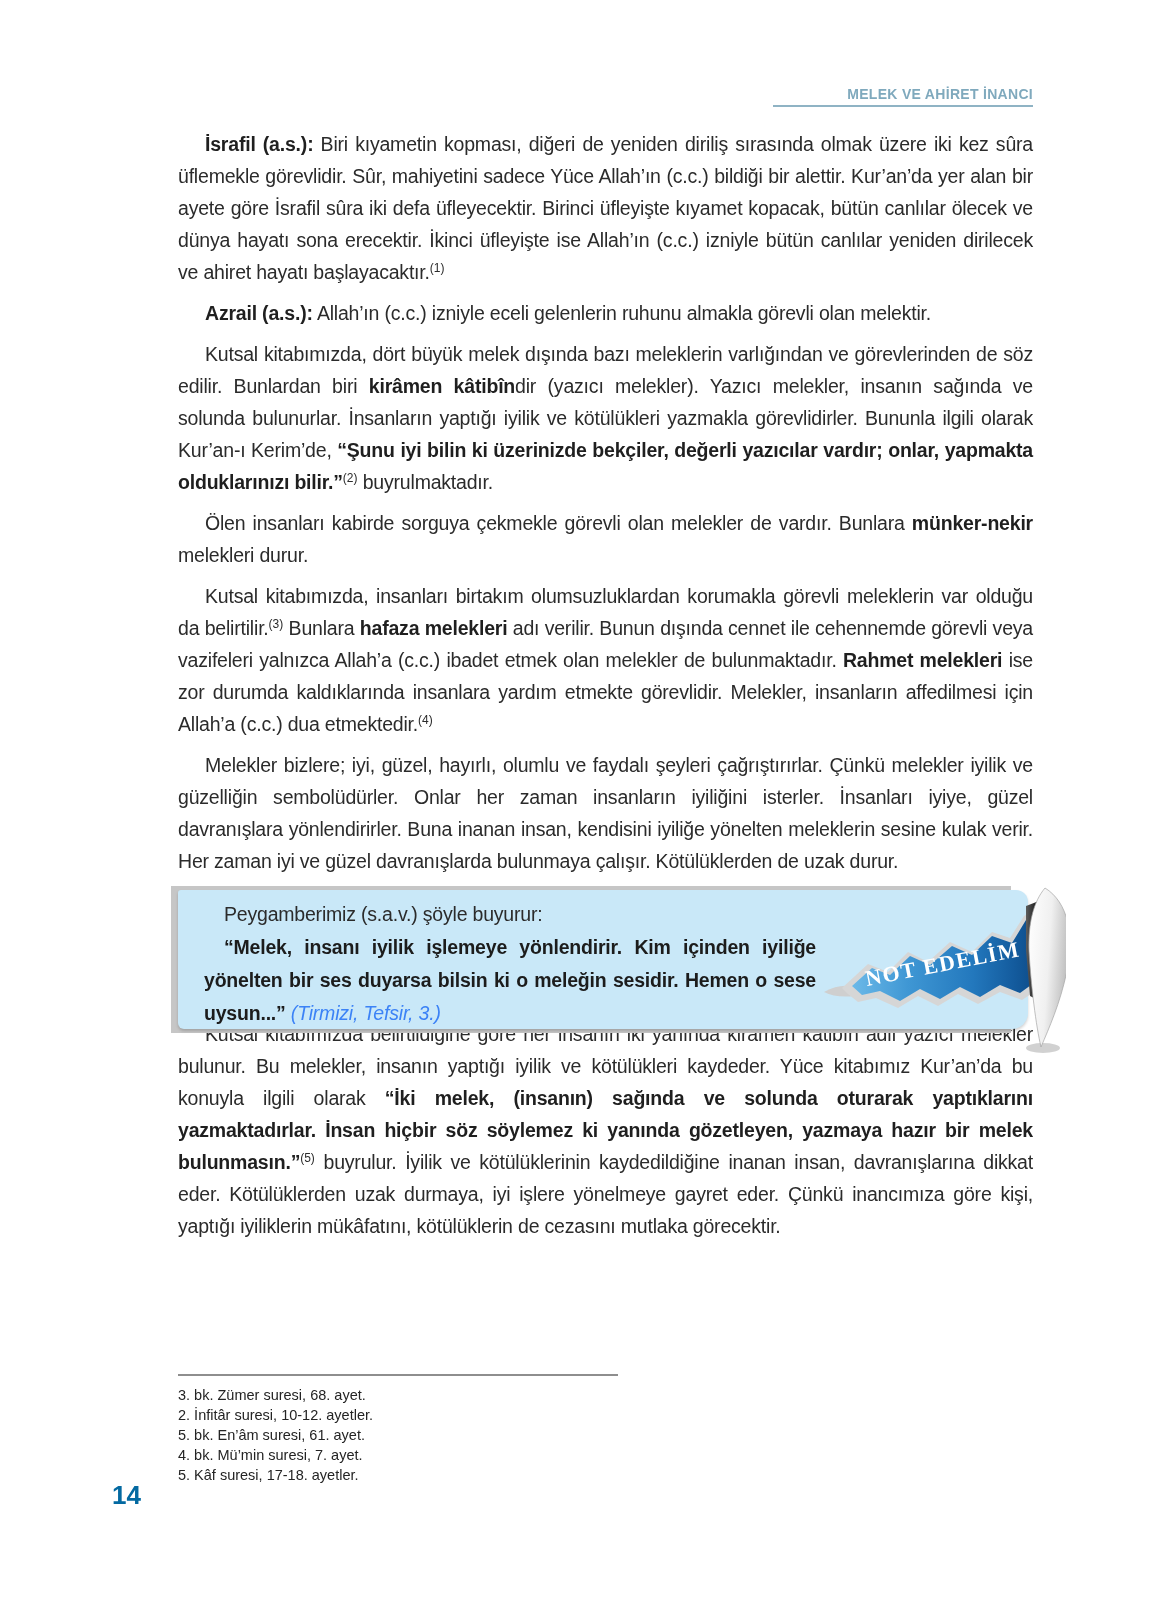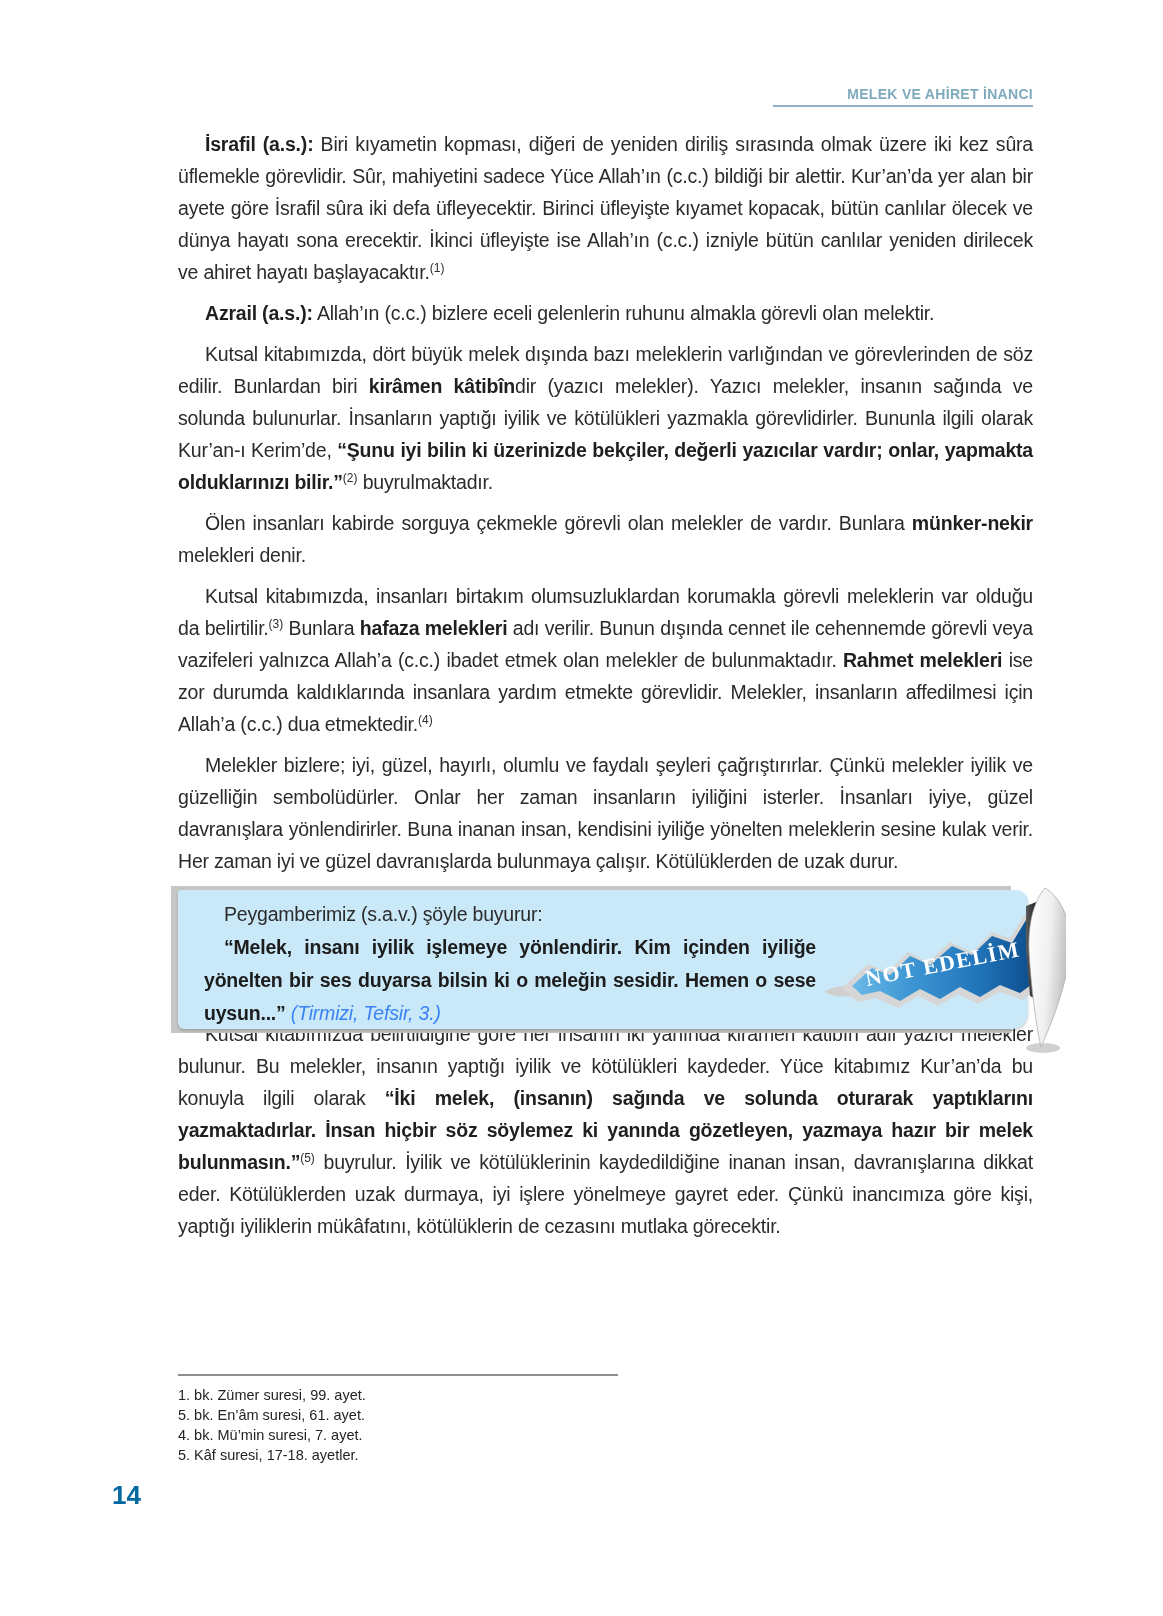--- a/index.html
+++ b/index.html
@@ -49,25 +49,25 @@
 
   <div class="header-wrap">
     <div class="header-title">MELEK VE AHİRET İNANCI</div>
     <div class="header-rule"></div>
   </div>
 
   <div class="content">
 
     <p><b>İsrafil (a.s.):</b><span> Biri kıyametin kopması, diğeri de yeniden diriliş sırasında olmak üzere iki kez sûra üflemekle görevlidir. Sûr, mahiyetini sadece Yüce Allah’ın (c.c.) bildiği bir alettir. Kur’an’da yer alan bir ayete göre İsrafil sûra iki defa üfleyecektir. Birinci üfleyişte kıyamet kopacak, bütün canlılar ölecek ve dünya hayatı sona erecektir. İkinci üfleyişte ise Allah’ın (c.c.) izniyle bütün canlılar yeniden dirilecek ve ahiret hayatı başlayacaktır.</span><sup class="fn">(1)</sup></p>
 
-    <p><b>Azrail (a.s.):</b><span> Allah’ın (c.c.) bizlere eceli gelenlerin ruhunu almakla görevli olan melektir.</span></p>
+    <p><b>Azrail (a.s.):</b><span> Allah’ın (c.c.) izniyle eceli gelenlerin ruhunu almakla görevli olan melektir.</span></p>
 
     <p><span>Kutsal kitabımızda, dört büyük melek dışında bazı meleklerin varlığından ve görevlerinden de söz edilir. Bunlardan biri </span><b>kirâmen kâtibîn</b><span>dir (yazıcı melekler). Yazıcı melekler, insanın sağında ve solunda bulunurlar. İnsanların yaptığı iyilik ve kötülükleri yazmakla görevlidirler. Bununla ilgili olarak Kur’an-ı Kerim’de, </span><b>“Şunu iyi bilin ki üzerinizde bekçiler, değerli yazıcılar vardır; onlar, yapmakta olduklarınızı bilir.”</b><sup class="fn">(2)</sup><span> buyrulmaktadır.</span></p>
 
-    <p><span>Ölen insanları kabirde sorguya çekmekle görevli olan melekler de vardır. Bunlara </span><b>münker-nekir</b><span> melekleri denir.</span></p>
+    <p><span>Ölen insanları kabirde sorguya çekmekle görevli olan melekler de vardır. Bunlara </span><b>münker-nekir</b><span> melekleri durur.</span></p>
 
     <p><span>Kutsal kitabımızda, insanları birtakım olumsuzluklardan korumakla görevli meleklerin var olduğu da belirtilir.</span><sup class="fn">(3)</sup><span> Bunlara </span><b>hafaza melekleri</b><span> adı verilir. Bunun dışında cennet ile cehennemde görevli veya vazifeleri yalnızca Allah’a (c.c.) ibadet etmek olan melekler de bulunmaktadır. </span><b>Rahmet melekleri</b><span> ise zor durumda kaldıklarında insanlara yardım etmekte görevlidir. Melekler, insanların affedilmesi için Allah’a (c.c.) dua etmektedir.</span><sup class="fn">(4)</sup></p>
 
     <p><span>Melekler bizlere; iyi, güzel, hayırlı, olumlu ve faydalı şeyleri çağrıştırırlar. Çünkü melekler iyilik ve güzelliğin sembolüdürler. Onlar her zaman insanların iyiliğini isterler. İnsanları iyiye, güzel davranışlara yönlendirirler. Buna inanan insan, kendisini iyiliğe yönelten meleklerin sesine kulak verir. Her zaman iyi ve güzel davranışlarda bulunmaya çalışır. Kötülüklerden de uzak durur.</span></p>
 
     <div class="notebox">
       <div class="nb-back"></div>
       <div class="nb-sheet"></div>
       <div class="nb-text">
         <p class="nb-intro"><span>Peygamberimiz (s.a.v.) şöyle buyurur:</span></p>
@@ -107,21 +107,22 @@
         <text x="130" y="97" transform="rotate(-11 130 97)" text-anchor="middle" font-family="Liberation Serif, serif" font-size="22" font-weight="bold" fill="#ffffff" letter-spacing="1.5">NOT EDELİM</text>
       </svg>
     </div>
 
     <p><span>Kutsal kitabımızda belirtildiğine göre her insanın iki yanında kirâmen kâtibîn adlı yazıcı melekler bulunur. Bu melekler, insanın yaptığı iyilik ve kötülükleri kaydeder. Yüce kitabımız Kur’an’da bu konuyla ilgili olarak </span><b>“İki melek, (insanın) sağında ve solunda oturarak yaptıklarını yazmaktadırlar. İnsan hiçbir söz söylemez ki yanında gözetleyen, yazmaya hazır bir melek bulunmasın.”</b><sup class="fn">(5)</sup><span> buyrulur. İyilik ve kötülüklerinin kaydedildiğine inanan insan, davranışlarına dikkat eder. Kötülüklerden uzak durmaya, iyi işlere yönelmeye gayret eder. Çünkü inancımıza göre kişi, yaptığı iyiliklerin mükâfatını, kötülüklerin de cezasını mutlaka görecektir.</span></p>
 
   </div>
 
   <div class="footnotes">
     <div class="fn-rule"></div>
-    <p class="fn-item">1. bk. Zümer suresi, 99. ayet.</p>
+    <p class="fn-item">3. bk. Zümer suresi, 68. ayet.</p>
+    <p class="fn-item">2. İnfitâr suresi, 10-12. ayetler.</p>
     <p class="fn-item">5. bk. En’âm suresi, 61. ayet.</p>
     <p class="fn-item">4. bk. Mü’min suresi, 7. ayet.</p>
     <p class="fn-item">5. Kâf suresi, 17-18. ayetler.</p>
   </div>
 
   <div class="page-number">14</div>
 
 </div>
 
 </body></html>

